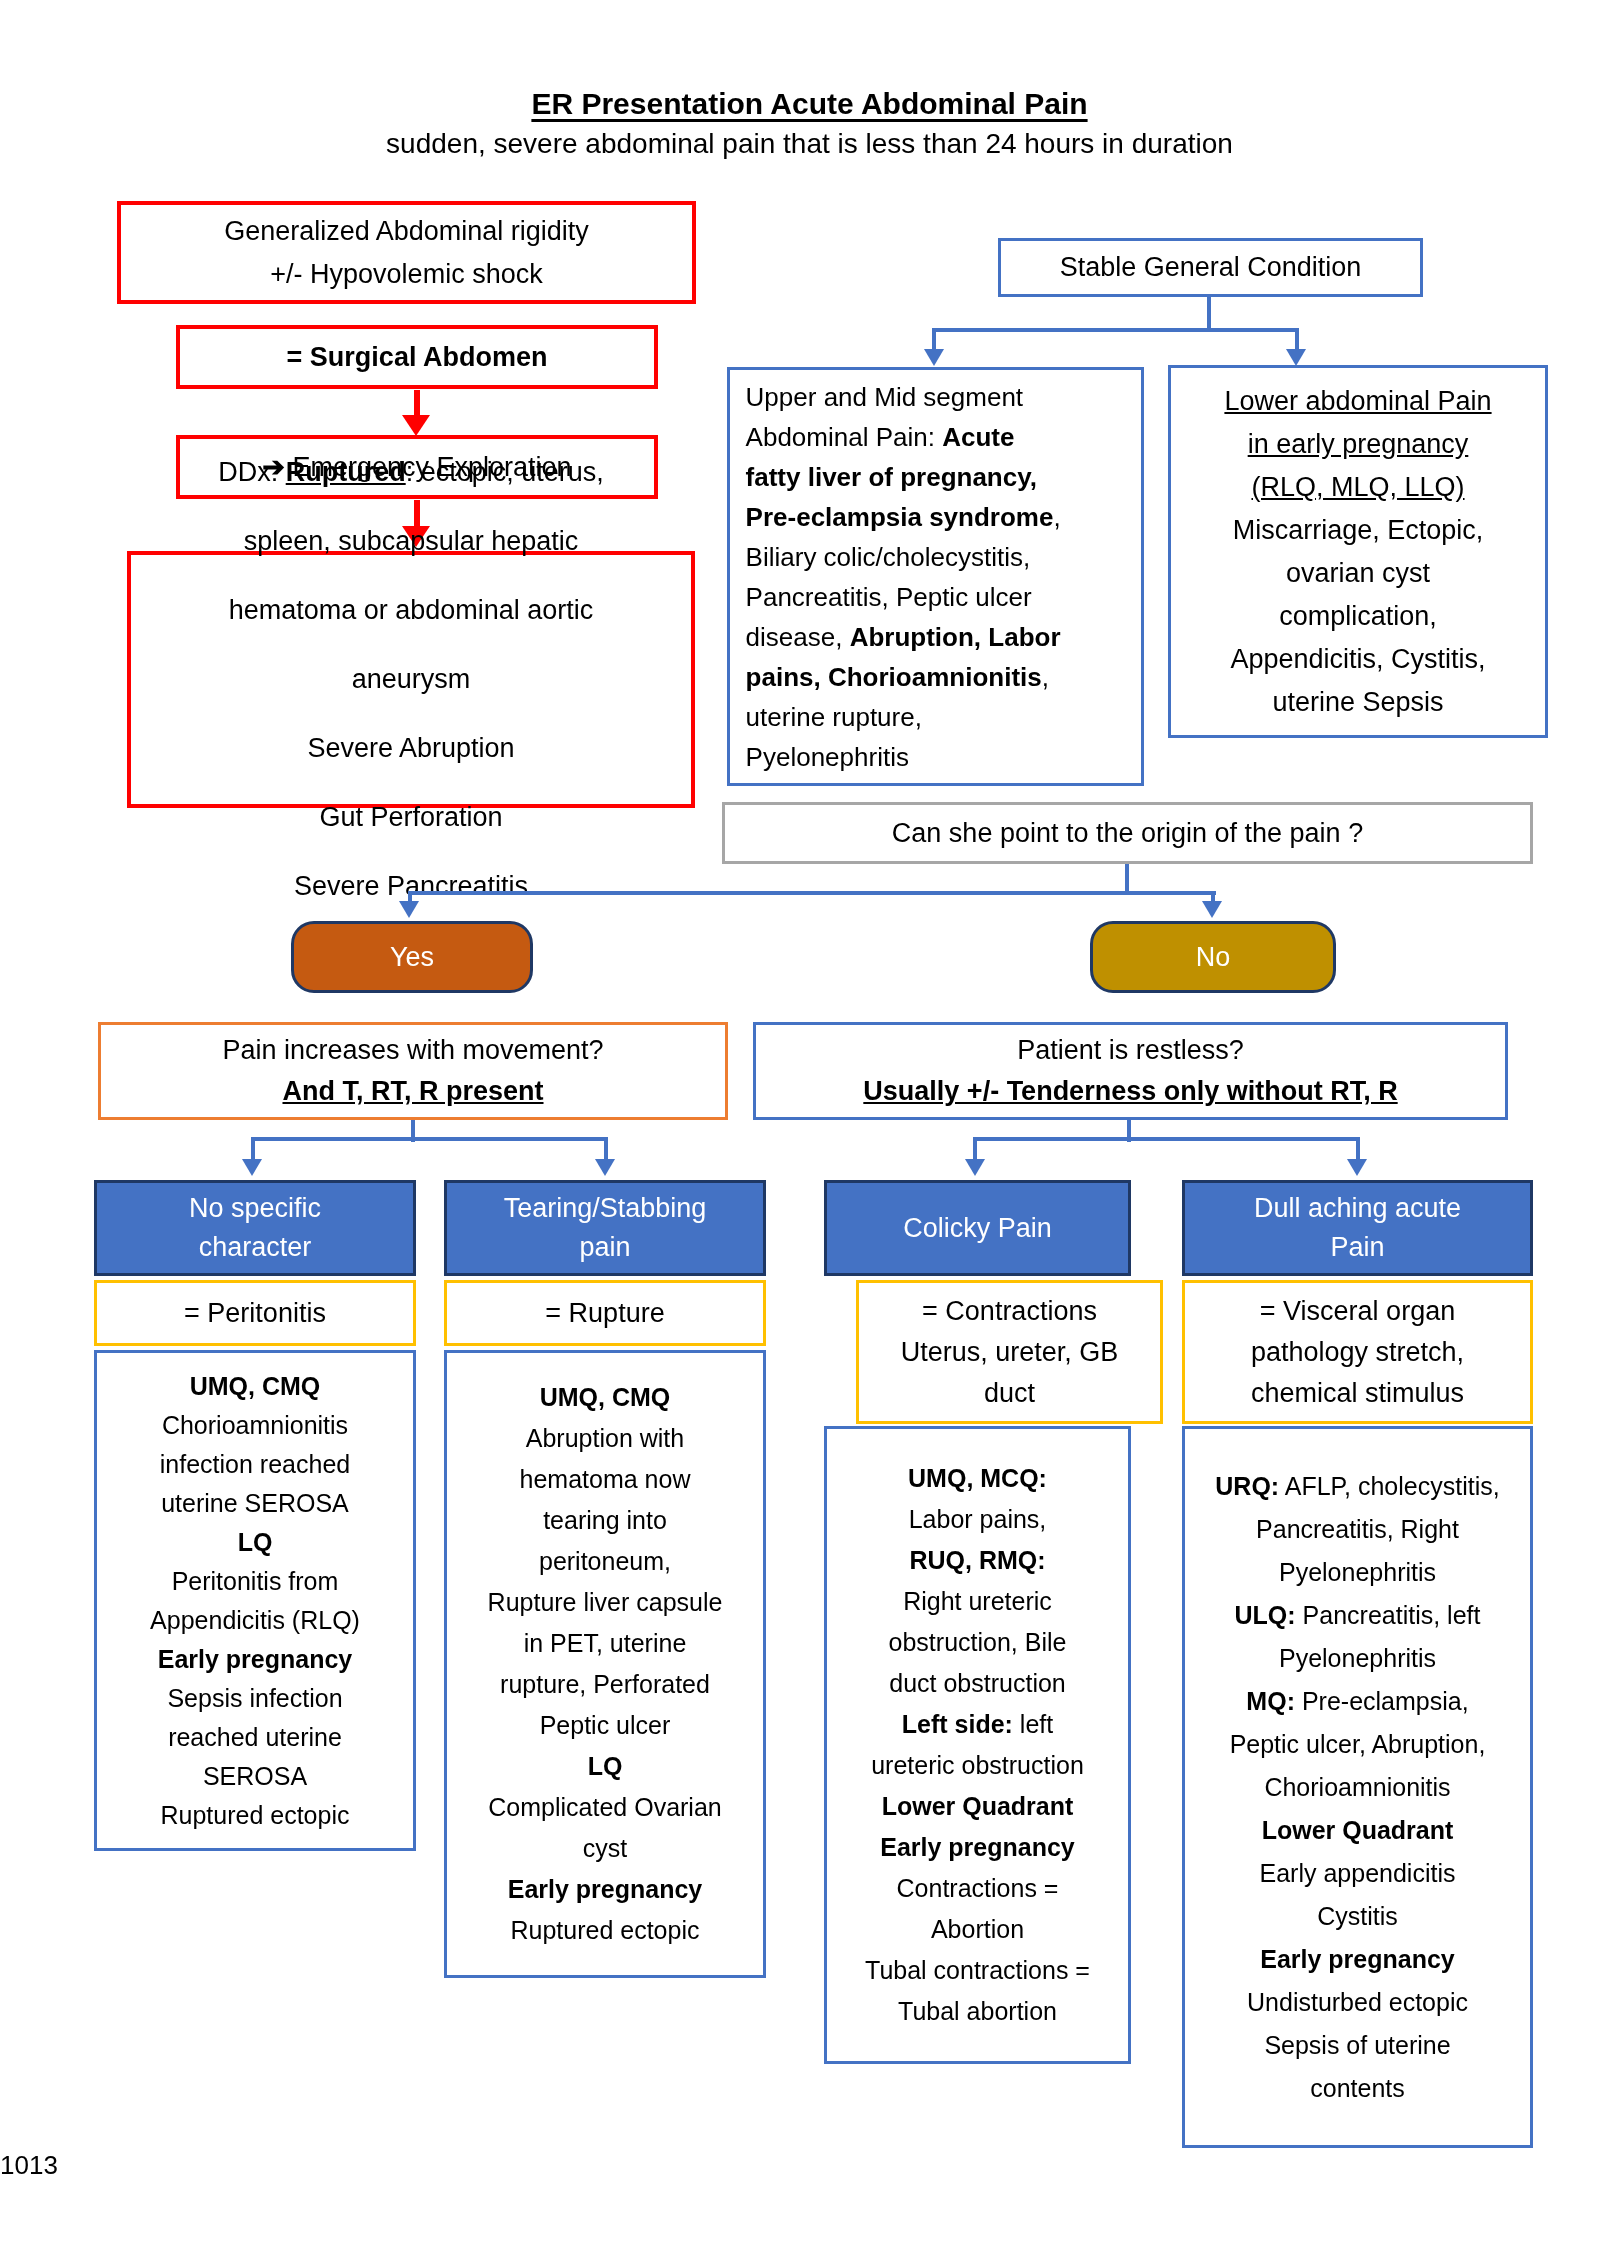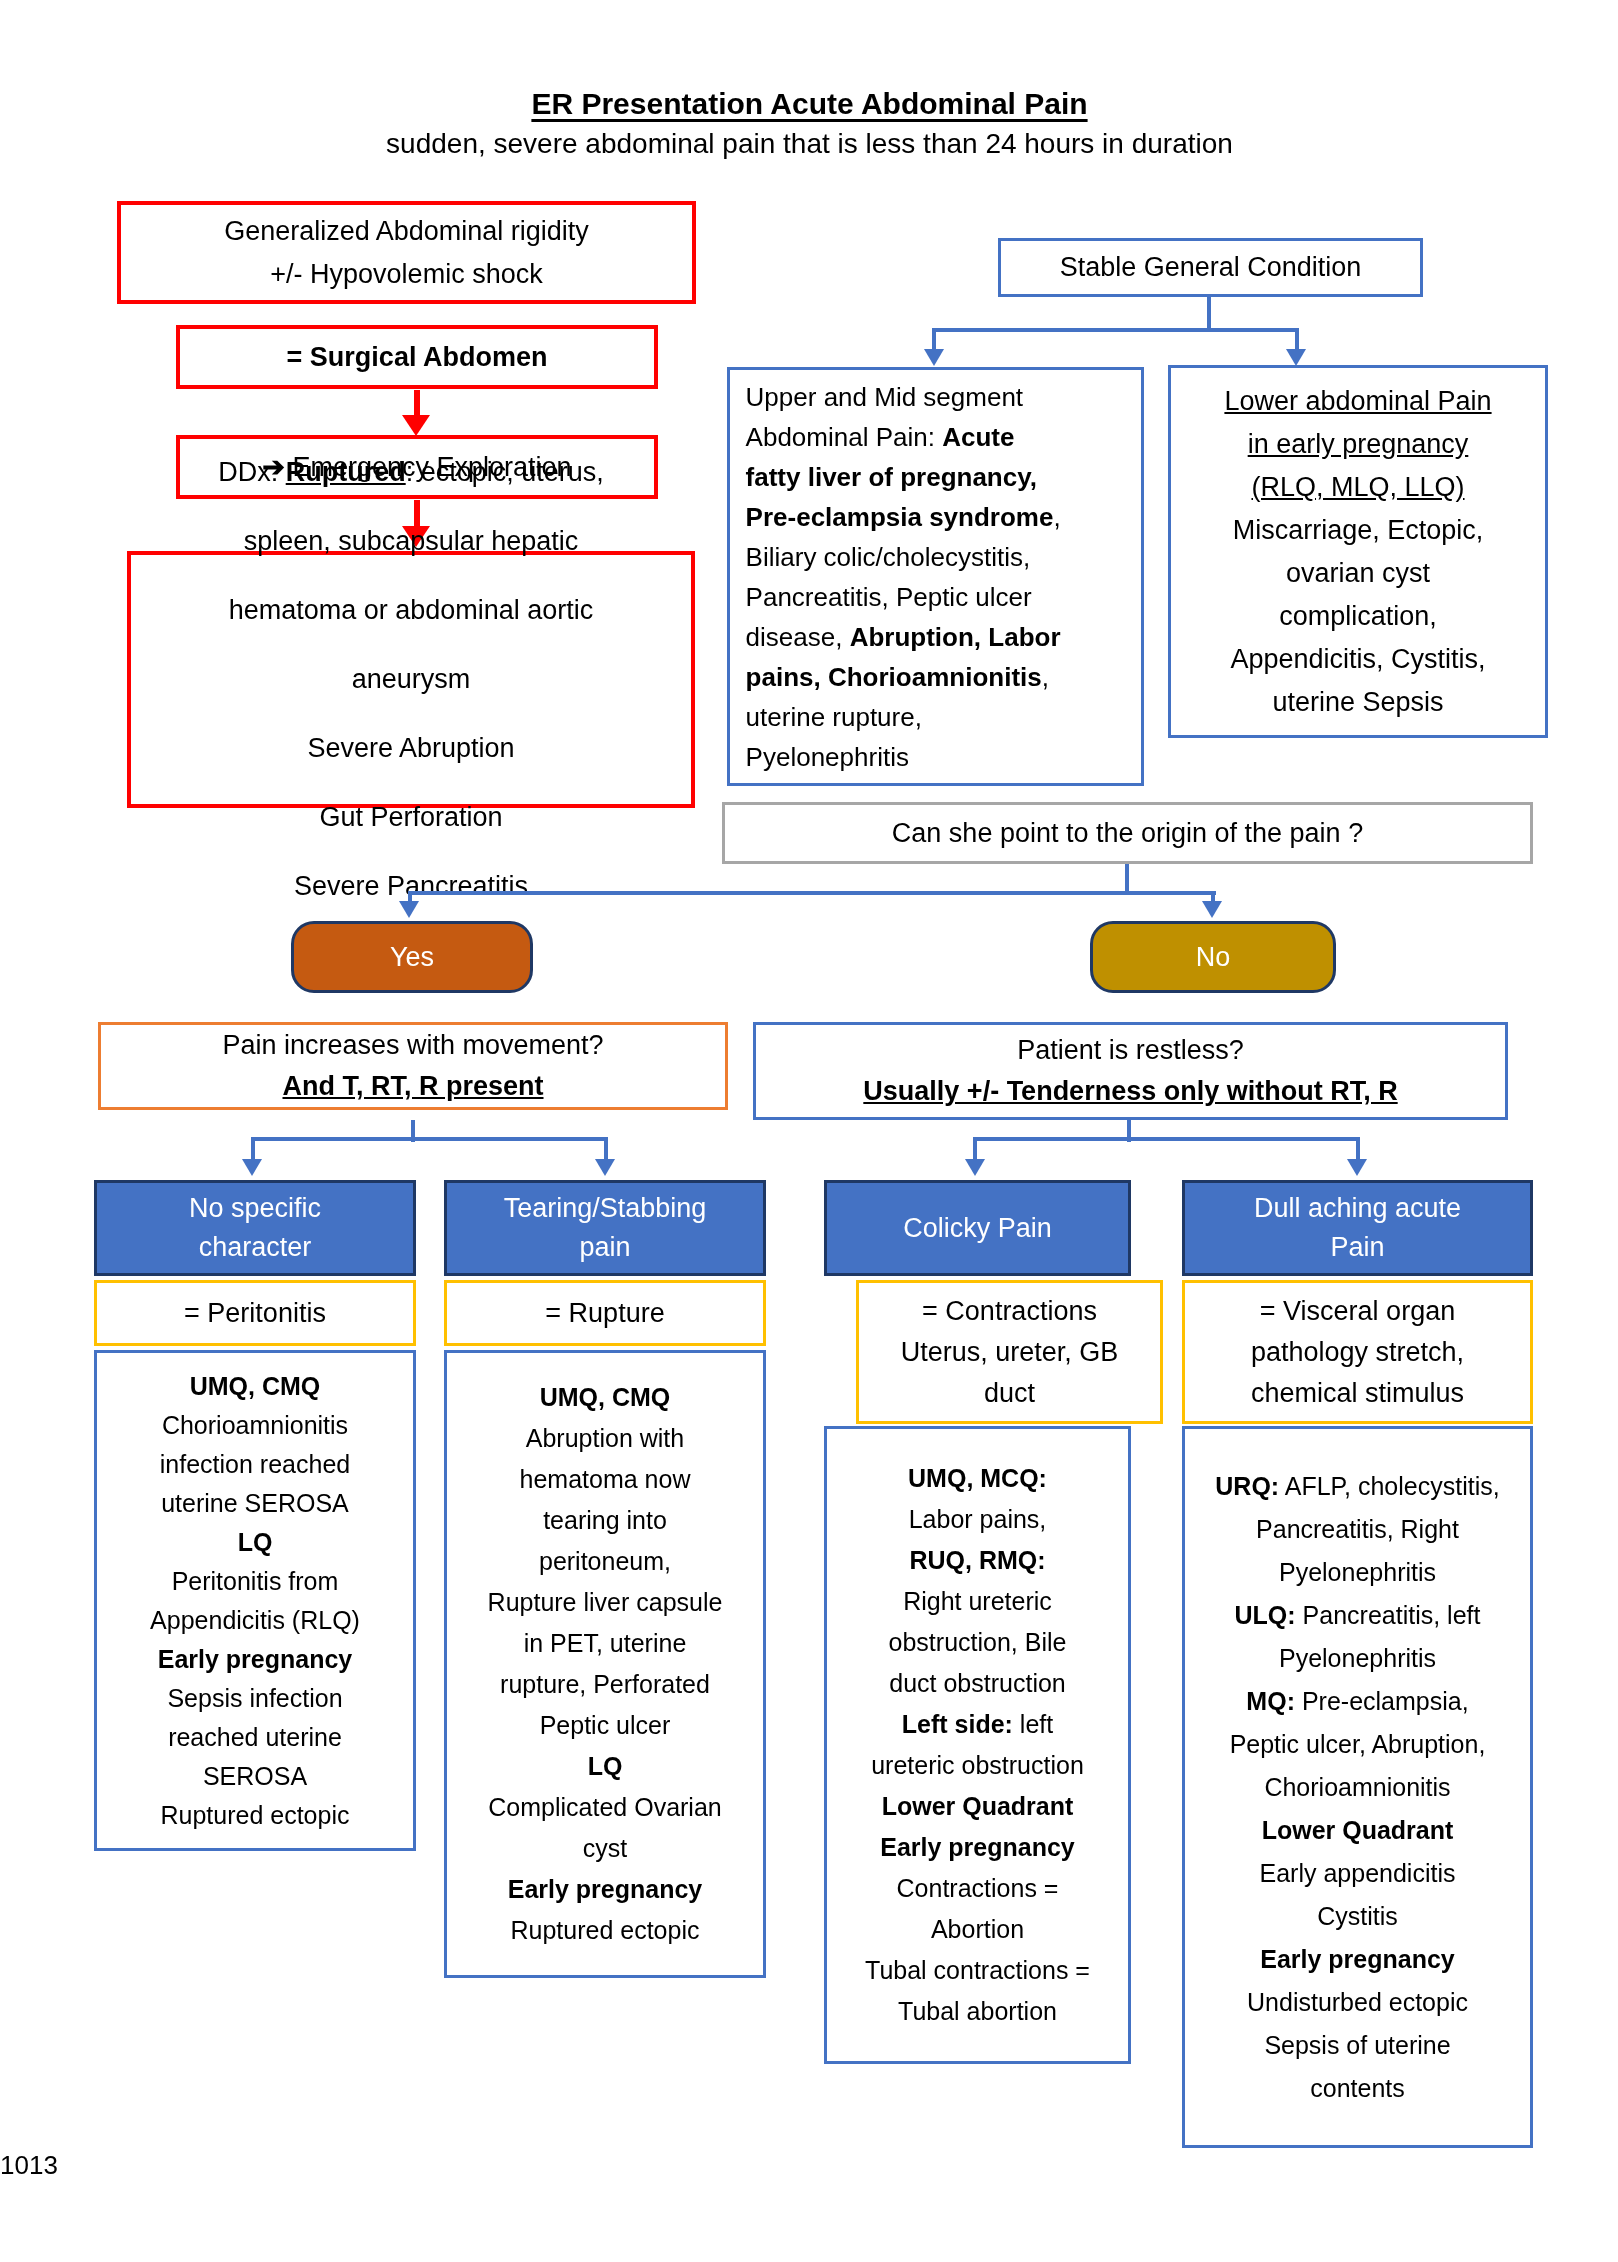--- a/index.html
+++ b/index.html
@@ -128,21 +128,21 @@
   <div class="vline" style="left:1211px;top:891px;height:11.7px;"></div>
   <div class="arr" style="left:1202px;top:901px;"></div>
 
   <div class="box btn btn-yes" style="left:291px;top:921px;width:242px;height:72px;">
       <span>Yes</span>
     </div>
   <div class="box btn btn-no" style="left:1090px;top:921px;width:246px;height:72px;">
       <span>No</span>
     </div>
 
-  <div class="box orangeb lh42" style="left:98px;top:1022px;width:630px;height:88px;">
+  <div class="box orangeb lh42" style="left:98px;top:1022px;width:630px;height:98px;">
       <div class="tl"><span>Pain increases with movement?</span></div>
       <div class="tl"><span class="b u">And T, RT, R present</span></div>
     </div>
   <div class="box blue lh42" style="left:753px;top:1022px;width:755px;height:98px;">
       <div class="tl"><span>Patient is restless?</span></div>
       <div class="tl"><span class="b u">Usually +/- Tenderness only without RT, R</span></div>
     </div>
 
   <div class="vline" style="left:411px;top:1120px;height:21.5px;"></div>
   <div class="hline" style="left:251px;top:1137px;width:357px;"></div>

